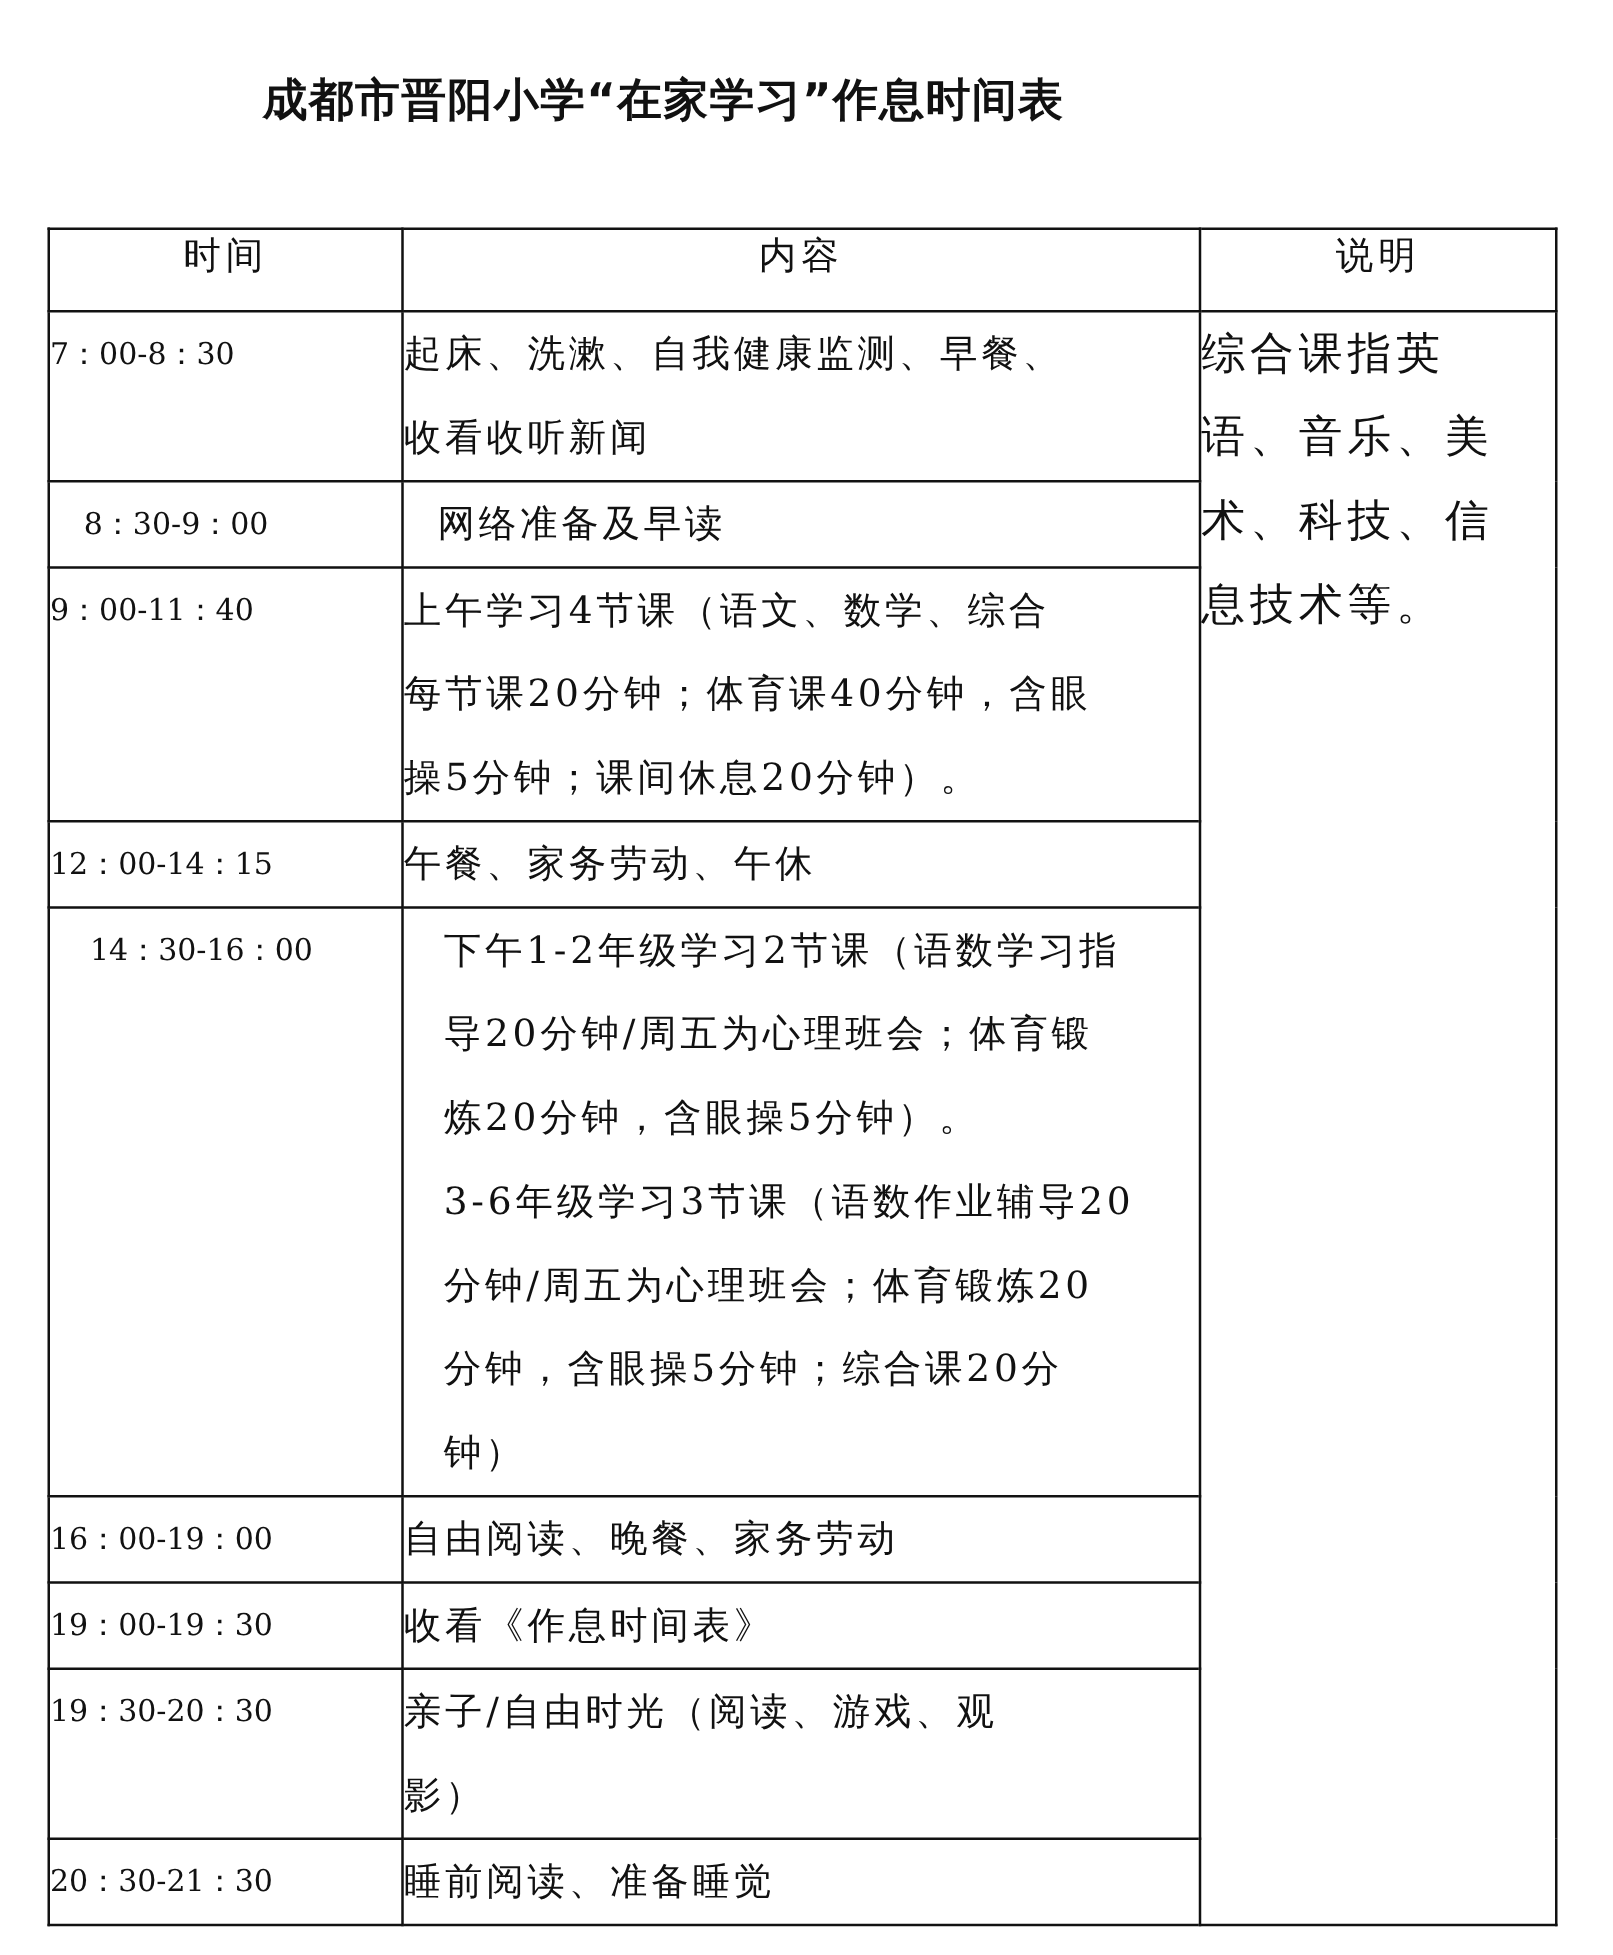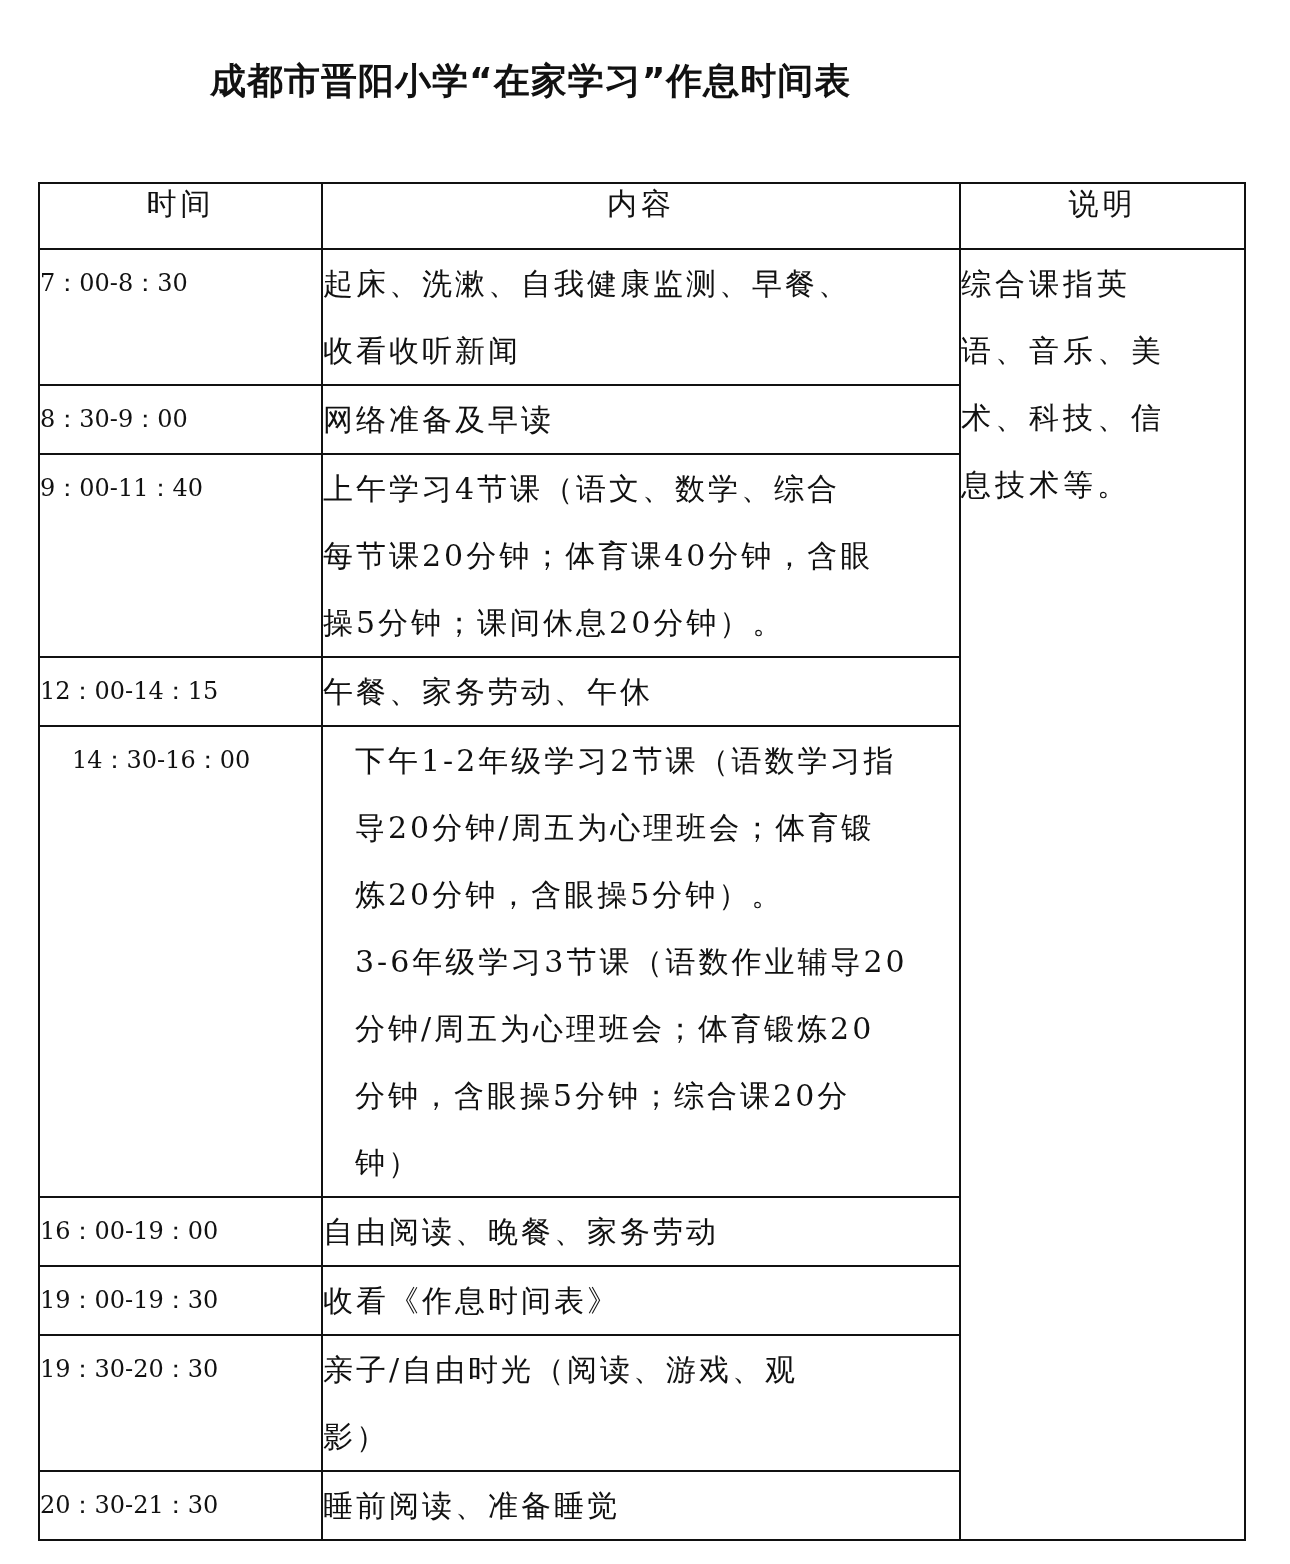--- a/index.html
+++ b/index.html
@@ -63,31 +63,31 @@
       line-height: 67px;
       padding-left: 15px;
       padding-right: 20px;
       letter-spacing: 3px;
     }
     td.content .line {
       display: block;
       white-space: nowrap;
     }
     td.note {
-      font-size: 30px;
+      font-size: 35px;
       line-height: 67px;
       padding-left: 16px;
       letter-spacing: 4px;
     }
     td.note .line {
       display: block;
       white-space: nowrap;
     }
     tr.r1 td { height: 134px; }
-    tr.r2 td { height: 66px; }
+    tr.r2 td { height: 66px; padding-left: 27px; }
     tr.r3 td { height: 200px; }
     tr.r4 td { height: 66px; }
     tr.r5 td { height: 466px; padding-left: 32px; }
     tr.r6 td { height: 66px; }
     tr.r7 td { height: 66px; }
     tr.r8 td { height: 134px; }
     tr.r9 td { height: 66px; }
   </style>
 </head>
 <body>

